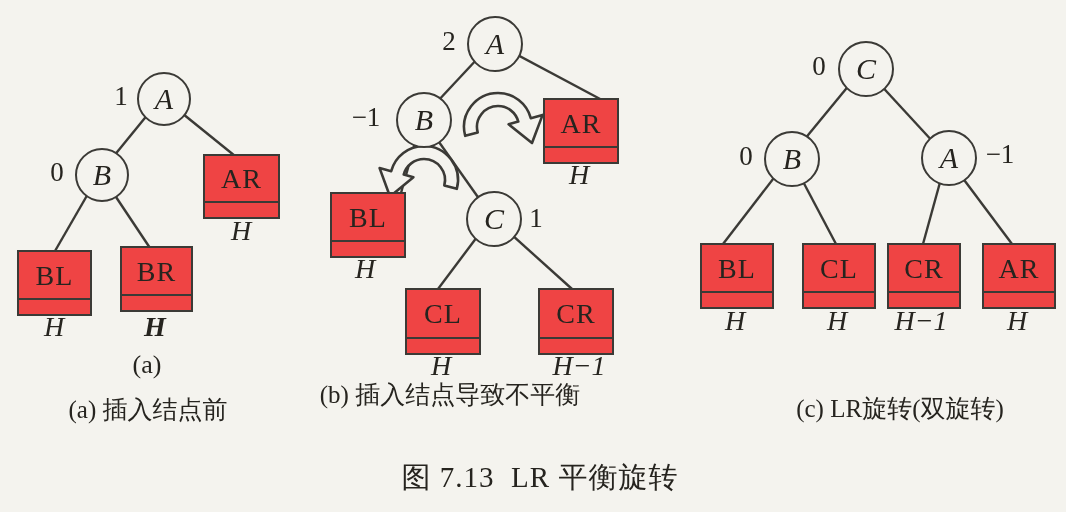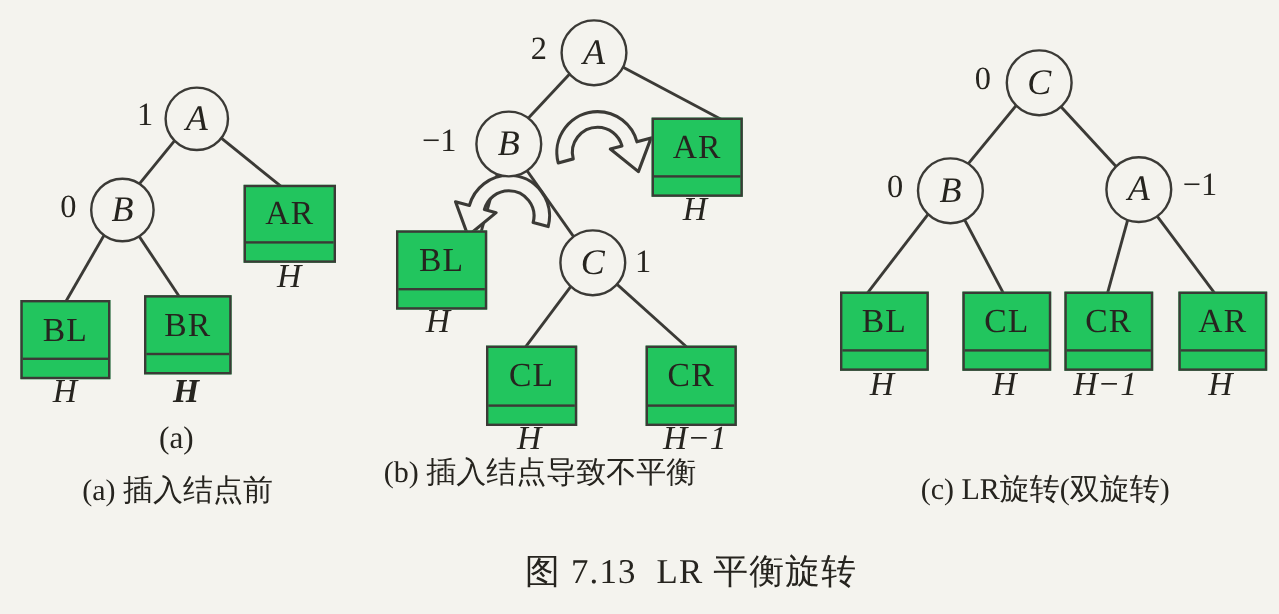--- a/index.html
+++ b/index.html
@@ -21,21 +21,21 @@
   .tnode{
     position:absolute;z-index:2;
     border:2.5px solid #3b3a36;border-radius:50%;
     background:#f4f3ee;
     display:flex;align-items:center;justify-content:center;
     font-style:italic;font-size:30px;line-height:1;
   }
   .tbox{
     position:absolute;z-index:2;
     border:2.5px solid #3b3a36;
-    background:#22c55e;
+    background:#ef4444;
     display:flex;align-items:center;justify-content:center;
   }
   .tbox-label{
     font-size:28px;line-height:1;letter-spacing:1px;
     margin-bottom:15px;
   }
   .tbox-strip{
     position:absolute;left:0;right:0;bottom:0;height:14px;
     border-top:2.5px solid #3b3a36;
   }
@@ -53,21 +53,20 @@
     font-size:26px;line-height:1;
   }
   .caption{
     position:absolute;z-index:3;transform:translate(-50%,-50%);
     font-size:25px;line-height:1;white-space:pre;
   }
   .fig-title{
     position:absolute;z-index:3;transform:translate(-50%,-50%);
     font-size:29px;line-height:1;white-space:pre;
     letter-spacing:1px;
-    margin-left:36px;
   }
 </style>
 </head>
 <body>
 
 <div class="canvas">
 
   <svg class="edges-layer" width="1066" height="512" viewBox="0 0 1066 512">
     <g stroke="#3b3a36" stroke-width="2.4" fill="none">
 
@@ -203,18 +202,18 @@
       <div class="tbox-strip"></div>
     </div>
     <span class="hlabel" style="left:921px;top:321px">H−1</span>
 
     <div class="tbox" style="left:982px;top:243px;width:70px;height:62px">
       <span class="tbox-label">AR</span>
       <div class="tbox-strip"></div>
     </div>
     <span class="hlabel" style="left:1017px;top:321px">H</span>
 
-    <span class="caption" style="left:871px;top:408px">(c) LR旋转(双旋转)</span>
+    <span class="caption" style="left:900px;top:408px">(c) LR旋转(双旋转)</span>
   </div>
 
   <span class="fig-title" style="left:540px;top:477px">图 7.13  LR 平衡旋转</span>
 
 </div>
 
 </body></html>

